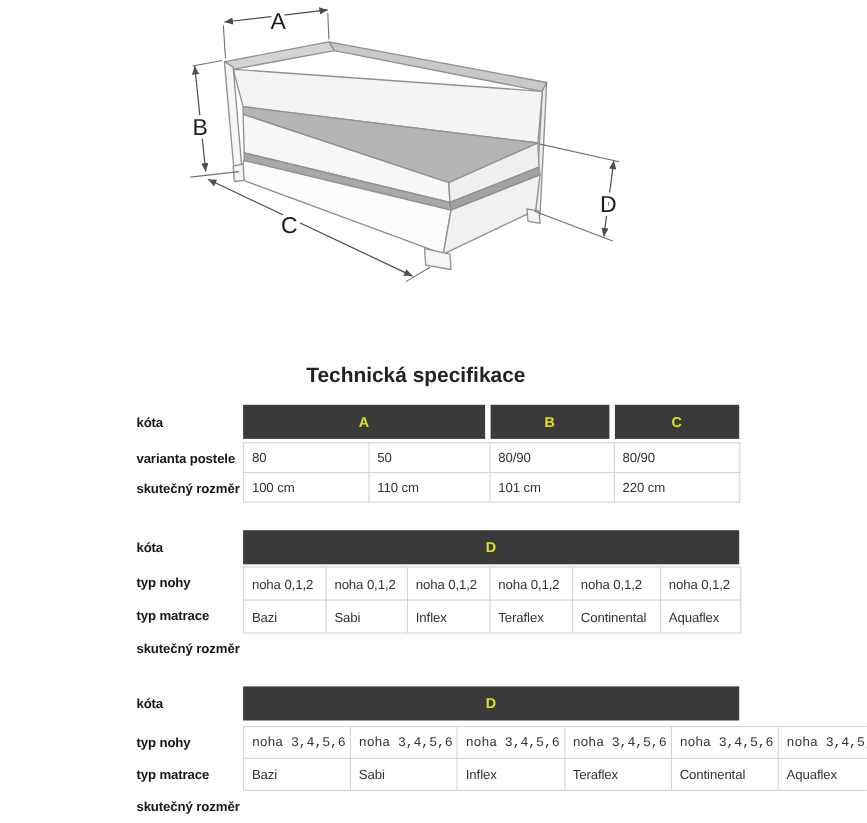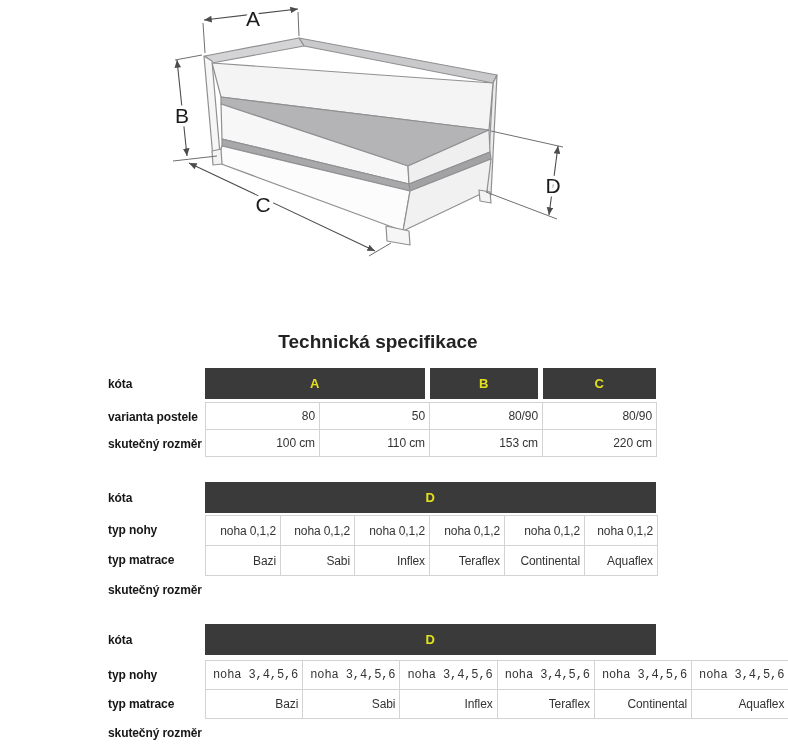--- a/index.html
+++ b/index.html
@@ -1,21 +1,21 @@
 <!DOCTYPE html>
 <html><head>
 <meta charset="utf-8">
 <style>
   html,body{margin:0;padding:0;background:#fff;}
   .page{position:relative;width:788px;height:748px;background:#ffffff;overflow:hidden;
         font-family:"Liberation Sans", sans-serif;}
   .diagram-svg{position:absolute;left:150px;top:0;}
   .page-title{position:absolute;left:100px;top:331px;width:556px;text-align:center;
               font-size:19px;font-weight:bold;color:#222;letter-spacing:0;}
-  .spec-table{position:absolute;left:100px;width:580px;text-align:right;}
+  .spec-table{position:absolute;left:116px;width:580px;}
   .rlabel{position:absolute;left:8px;width:96px;display:flex;align-items:center;
           font-size:12px;font-weight:bold;color:#161616;letter-spacing:-0.1px;white-space:nowrap;}
   .hwrap{position:absolute;left:105px;top:0;display:flex;}
   .hblock{height:31px;background:#3a3a3a;display:flex;align-items:center;justify-content:center;}
   .hblock span{color:#e3e11c;font-size:13px;font-weight:bold;letter-spacing:0.5px;}
   table.tbody{position:absolute;left:105px;border-collapse:collapse;table-layout:fixed;}
   table.tbody td{border:1px solid #d3d3d3;padding:0 4px 0 7px;font-size:12px;color:#333;
                  letter-spacing:-0.1px;white-space:nowrap;overflow:hidden;vertical-align:middle;}
   .dim-label{font-size:21px;fill:#1b1b1b;text-anchor:middle;paint-order:stroke;
              stroke:#ffffff;stroke-width:7px;stroke-linejoin:round;
@@ -107,21 +107,21 @@
       <tbody>
           <tr style="height:27px;">
         <td>80</td>
         <td>50</td>
         <td>80/90</td>
         <td>80/90</td>
       </tr>
       <tr style="height:27px;">
         <td>100 cm</td>
         <td>110 cm</td>
-        <td>153 cm</td>
+        <td>101 cm</td>
         <td>220 cm</td>
       </tr>
     </tbody>
       </table>
   </div>
 
   <div class="spec-table" style="top:482px;height:126px;">
     <div class="rlabel" style="top:0;height:31px;">kóta</div>
     <div class="rlabel" style="top:33px;height:30px;">typ nohy</div>
     <div class="rlabel" style="top:63px;height:30px;">typ matrace</div>

